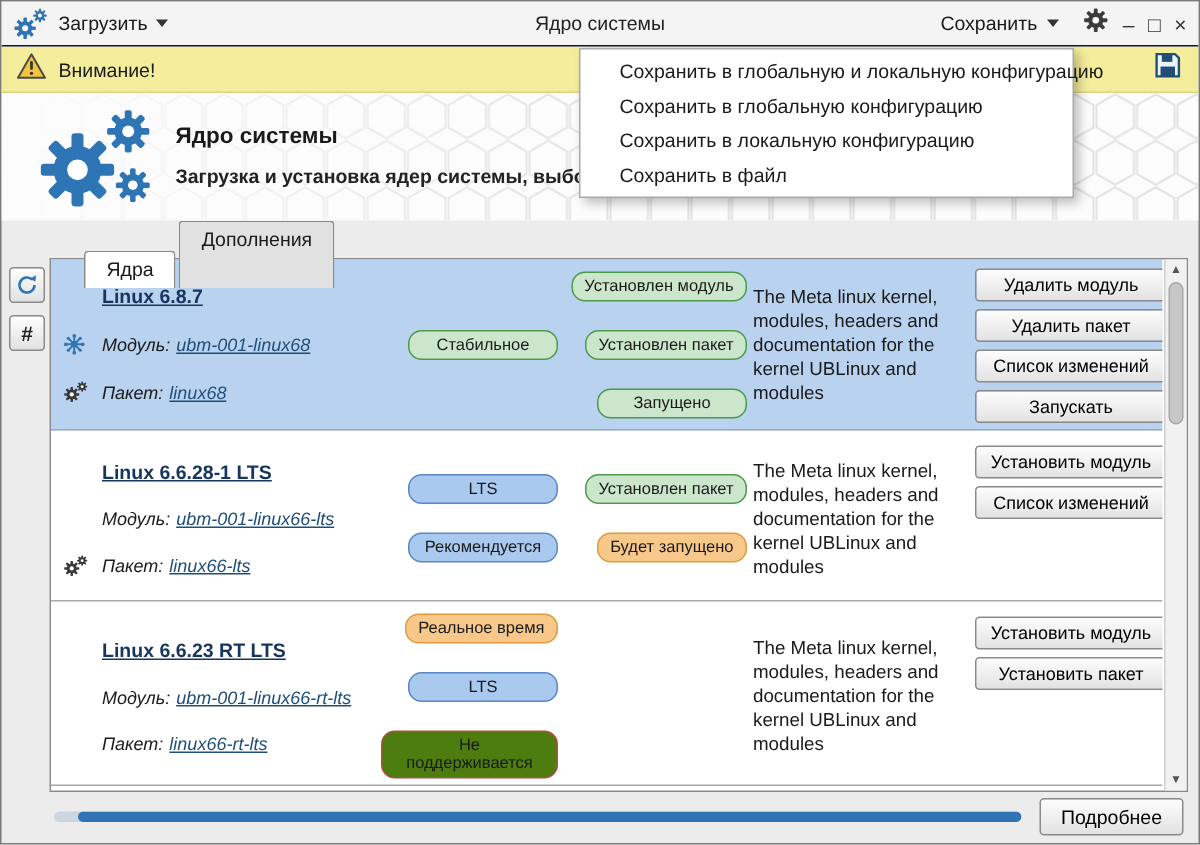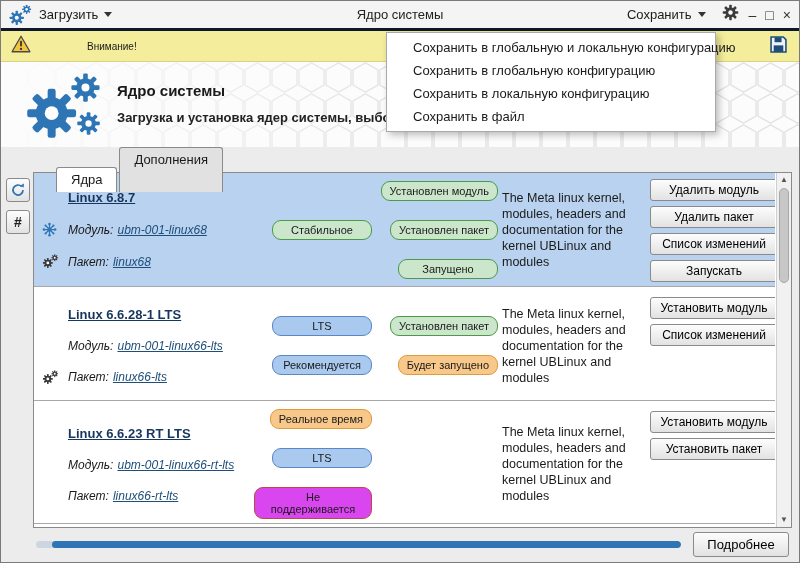--- a/index.html
+++ b/index.html
@@ -4,34 +4,34 @@
 <style>
   * { margin:0; padding:0; box-sizing:border-box; }
   html,body { width:800px; height:563px; }
   body {
     font-family:"Liberation Sans","DejaVu Sans",sans-serif;
     background:#ececec; color:#1a1a1a;
     border:1px solid #7a7a7a; position:relative; overflow:hidden;
   }
   
   .titlebar { position:absolute; top:0; left:0; right:0; height:30px;
-    background:#f4f4f4; border-bottom:3px solid #0f172a;
+    background:#f4f4f4; border-bottom:1px solid #0f172a;
     display:flex; align-items:center; padding:0 8px; z-index:10; }
   .tb-btn { display:flex; align-items:center; gap:6px; font-size:13px; padding:3px 6px; cursor:default; }
   .caret { width:0; height:0; border-left:4px solid transparent; border-right:4px solid transparent; border-top:5px solid #333; display:inline-block; }
   .tb-title { position:absolute; left:50%; transform:translateX(-50%); font-size:13px; color:#222; }
   .tb-right { margin-left:auto; display:flex; align-items:center; gap:10px; }
   .win-controls { display:flex; align-items:center; gap:9px; font-size:14px; color:#333; }
   .win-controls span { cursor:default; line-height:1; }
   .app-logo svg, .icon-svg { display:block; }
   
   .warning-bar { position:absolute; top:30px; left:0; right:0; height:31px;
     background:#f3ed9c; border-bottom:1px solid #ddd37e;
     display:flex; align-items:center; gap:8px; padding:0 10px; z-index:9; }
-  .warning-bar .label { font-size:10px;margin-left:48px; }
+  .warning-bar .label { font-size:13px; }
   .warning-save { margin-left:auto; }
   
   .save-menu { position:absolute; top:31px; left:385px; width:330px;
     background:#fff; border:1px solid #a9a9a9; box-shadow:3px 3px 7px rgba(0,0,0,.25);
     z-index:50; padding:3px 14px; }
   .menu-item { font-size:13px; padding:4px 12px; white-space:nowrap; }
   
   .header { position:absolute; top:61px; left:0; right:0; height:85px; background:#fcfcfc; overflow:hidden; }
   .hex-bg { position:absolute; inset:0; width:100%; height:100%; }
   .header-logo { position:absolute; left:24px; top:8px; }
@@ -59,21 +59,21 @@
   .k-ico { width:26px; flex:0 0 26px; display:flex; align-items:center; justify-content:flex-start; }
   .k-ico svg { width:16px; height:15px; }
   .k-name { font-size:13px; font-weight:bold; color:#17365d; text-decoration:underline; }
   .k-label { font-style:italic; margin-right:4px; }
   .k-link { font-style:italic; color:#1f4e79; text-decoration:underline; }
   .badge-col { display:flex; flex-direction:column; justify-content:center; align-items:flex-end; gap:19px; }
   .badge { font-size:11px; padding:3px 8px; border-radius:9px; border:1px solid; min-width:100px; text-align:center; background:#fff; }
   .b-green  { background:#cbe6cb; border-color:#4a9a4a; }
   .b-blue   { background:#a9c9ee; border-color:#5b87c5; }
   .b-orange { background:#f8c88a; border-color:#dd9b3c; }
-  .b-red    { background:#d946ef; border-color:#b94a48; }
+  .b-red    { background:#4d7c0f; border-color:#b94a48; }
   .k-desc { font-size:12.5px; line-height:1.28; align-self:center; padding:0 4px; }
   .k-actions { display:flex; flex-direction:column; gap:5px; align-items:flex-end; padding:2px 6px 0 0; }
   .btn { background:linear-gradient(#fdfdfd,#e2e2e2); border:1px solid #8a8a8a; border-radius:3px;
     font-size:12px; padding:3px 6px; width:128px; text-align:center; font-family:inherit; }
   
   .vscroll { position:absolute; top:0; right:0; bottom:0; width:15px; background:#f1f1f1; border-left:1px solid #cfcfcf; }
   .vs-arrow { position:absolute; left:0; right:0; height:14px; font-size:8px; color:#555; text-align:center; line-height:14px; }
   .vs-up { top:0; } .vs-down { bottom:0; }
   .vs-thumb { position:absolute; top:15px; left:2px; right:2px; height:95px; background:#c7c7c7; border:1px solid #a8a8a8; border-radius:5px; }
   

